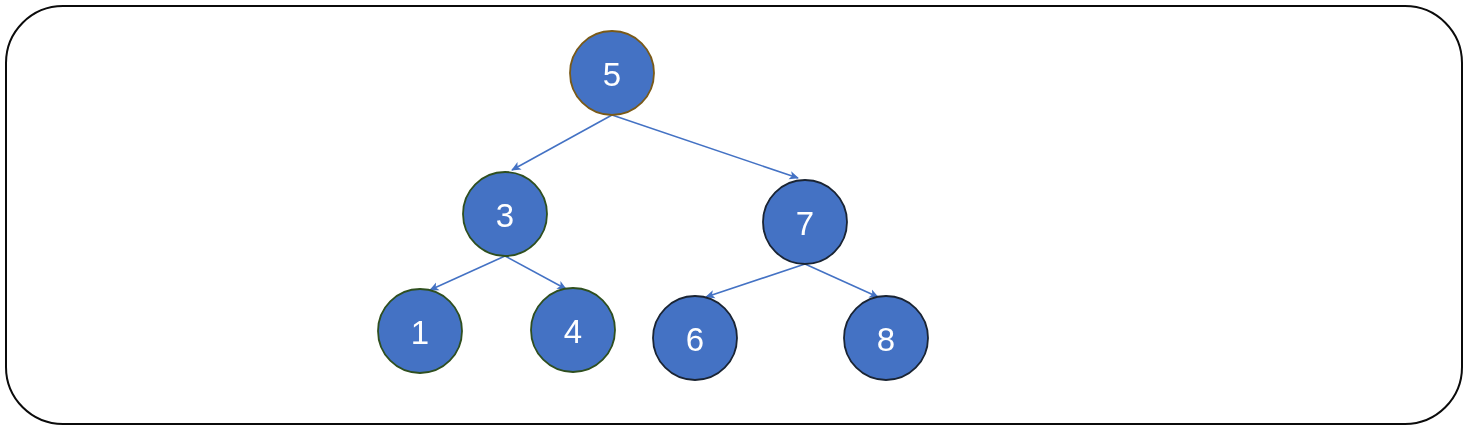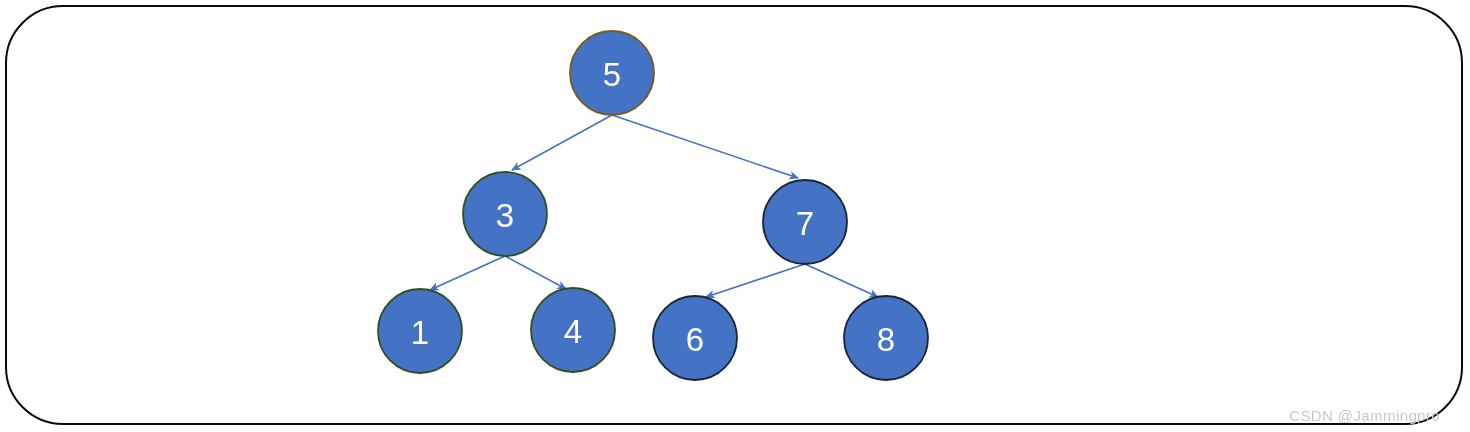--- a/index.html
+++ b/index.html
@@ -100,15 +100,14 @@
           <circle cx="695" cy="338" r="42" fill="#4472C4" stroke="#1A2433" stroke-width="1.8"></circle>
           <text x="695" y="339" class="node-label">6</text>
         </g>
         <g>
           <circle cx="886" cy="338" r="42" fill="#4472C4" stroke="#1A2433" stroke-width="1.8"></circle>
           <text x="886" y="339" class="node-label">8</text>
         </g>
       </g>
   </svg>
 
-  <div class="watermark">CSDN @Jammingpro</div>
 
 </div>
 
 </body></html>

